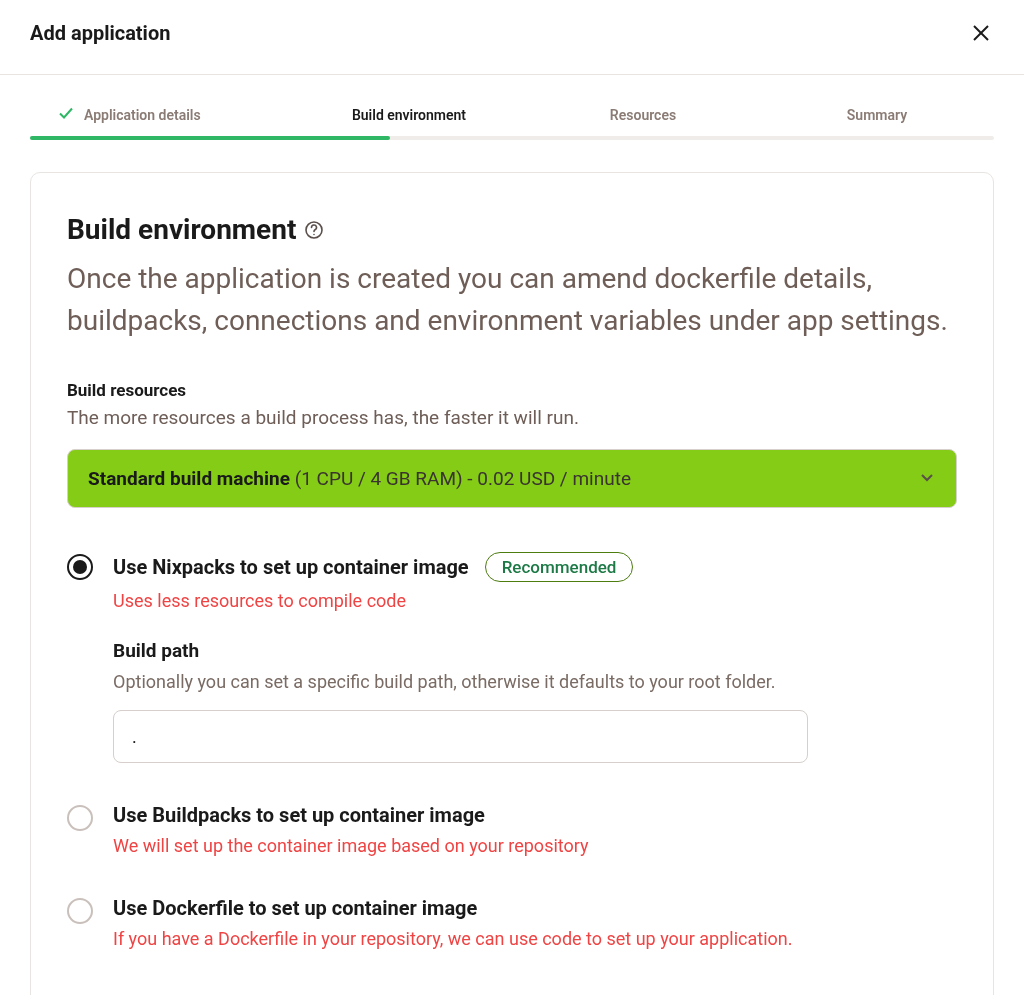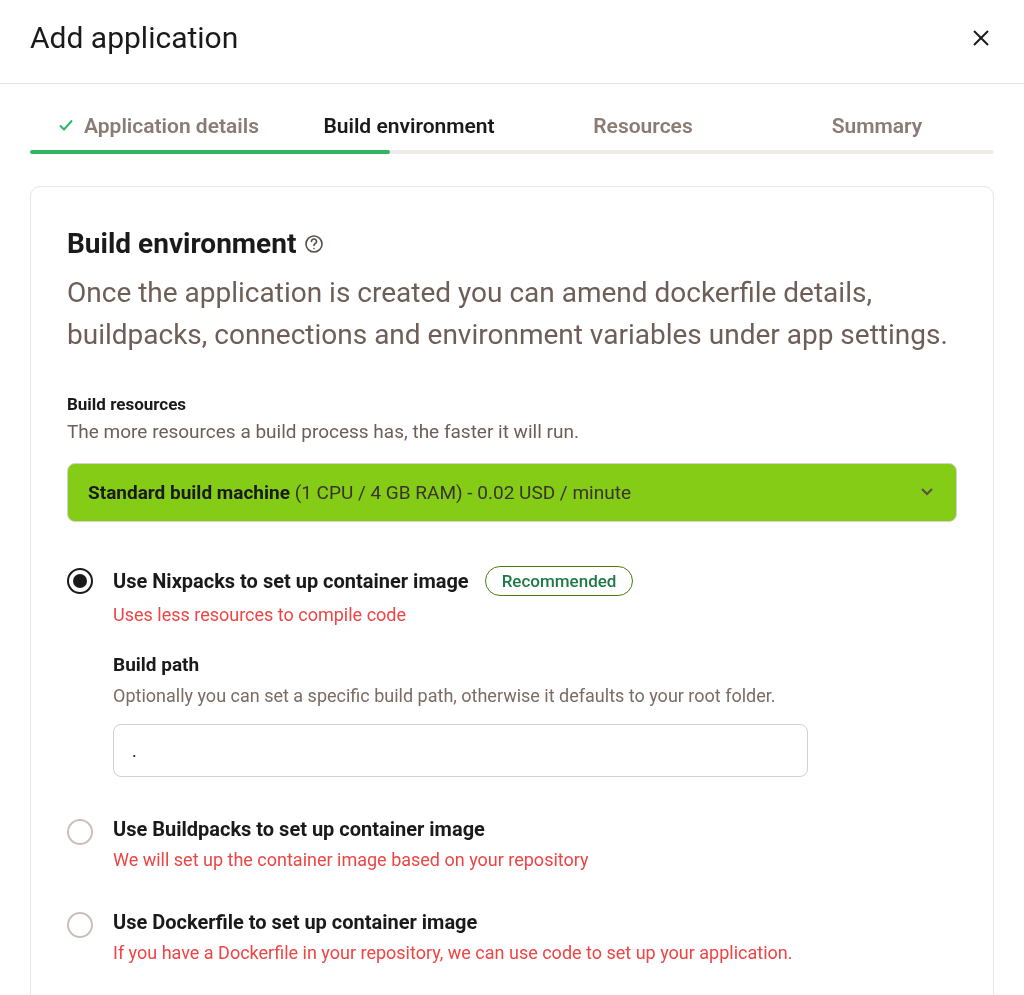--- a/index.html
+++ b/index.html
@@ -9,22 +9,22 @@
       background: #fff;
       width: 1024px;
     }
     .modal-header {
       display: flex;
       justify-content: space-between;
       align-items: center;
       padding: 20px 30px 28px 30px;
     }
     .modal-title {
-      font-size: 30px;
-      font-weight: 400;
+      font-size: 20px;
+      font-weight: 700;
       color: #1a1a1a;
     }
     .close-btn {
       background: none;
       border: none;
       cursor: pointer;
       padding: 4px;
       color: #1a1a1a;
     }
     .close-btn svg { display: block; }
@@ -36,21 +36,21 @@
       padding: 0 30px;
       position: relative;
     }
     .step {
       flex: 1;
       display: flex;
       align-items: center;
       justify-content: center;
       gap: 10px;
       padding: 30px 0 14px 0;
-      font-size: 21px;
+      font-size: 14px;
       font-weight: 600;
       color: #8a7b74;
       cursor: pointer;
       position: relative;
     }
     .step.completed { color: #8a7b74; justify-content: flex-start; padding-left: 28px;}
     .step.active { color: #1a1a1a; }
     .step .check-icon { color: #2fb765; }
     .stepper-track {
       position: absolute;

